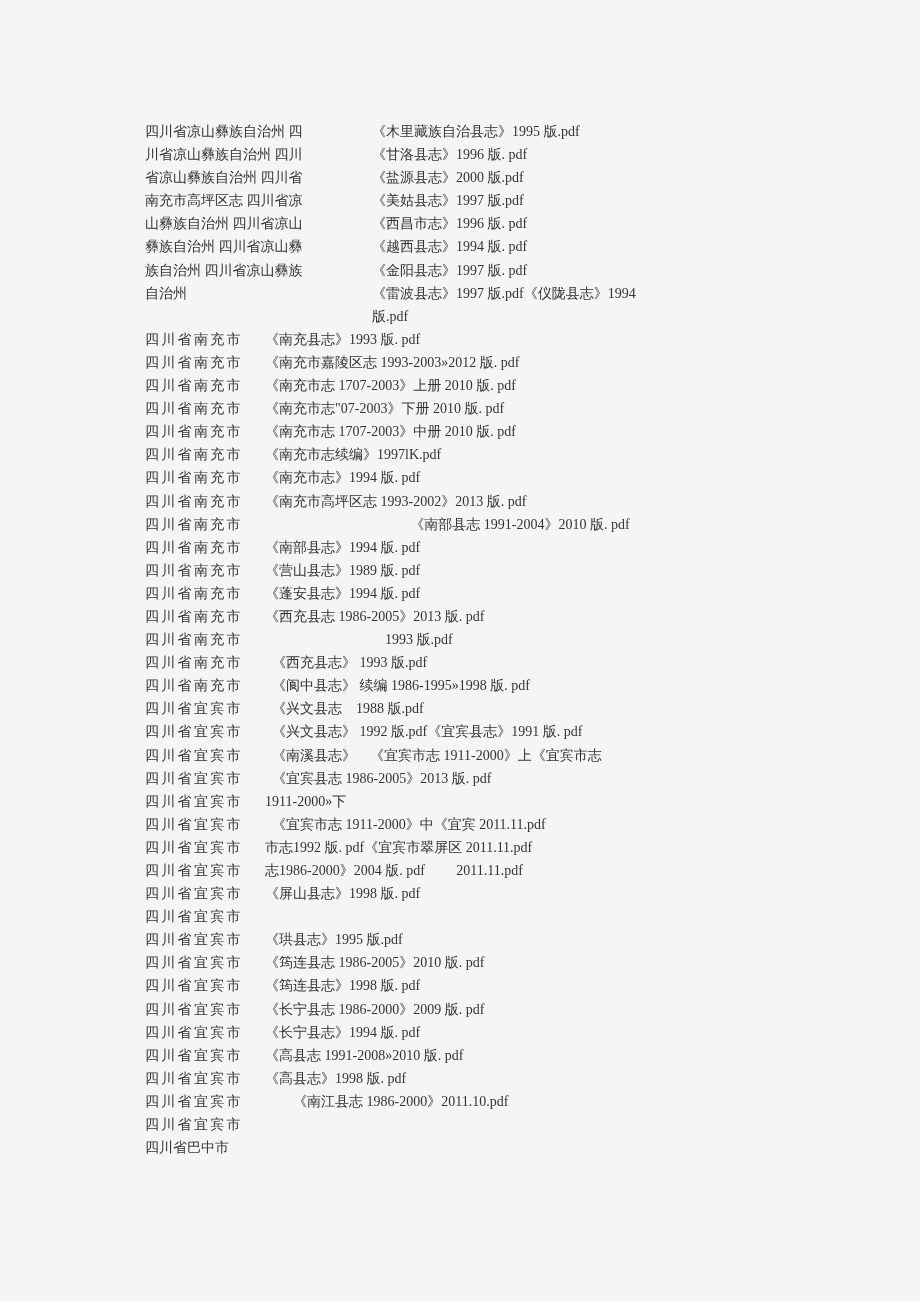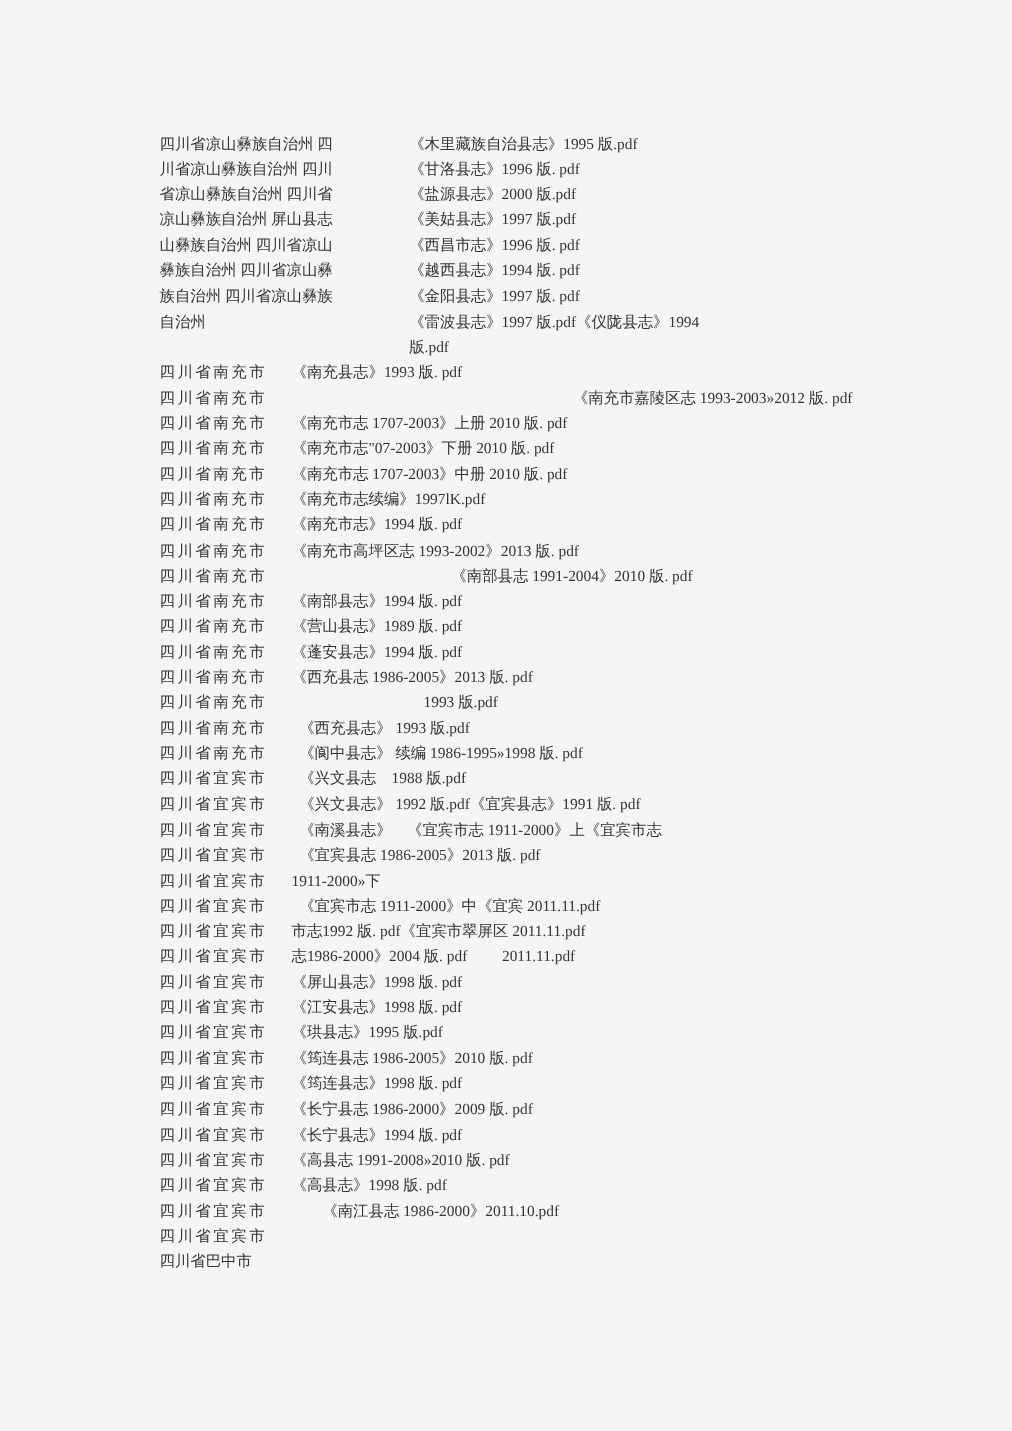--- a/index.html
+++ b/index.html
@@ -36,21 +36,21 @@
 </head>
 <body>
 
 <div class="page">
 
   <div class="row">
     <div class="col-left" style="min-width:215px;">
       <div>四川省凉山彝族自治州 四</div>
       <div>川省凉山彝族自治州 四川</div>
       <div>省凉山彝族自治州 四川省</div>
-      <div>凉山彝族自治州 屏山县志</div>
+      <div>南充市高坪区志 四川省凉</div>
       <div>山彝族自治州 四川省凉山</div>
       <div>彝族自治州 四川省凉山彝</div>
       <div>族自治州 四川省凉山彝族</div>
       <div>自治州</div>
     </div>
     <div class="col-right" style="padding-left:12px;">
       <div>《木里藏族自治县志》1995 版.pdf</div>
       <div>《甘洛县志》1996 版. pdf</div>
       <div>《盐源县志》2000 版.pdf</div>
       <div>《美姑县志》1997 版.pdf</div>
@@ -62,21 +62,21 @@
     </div>
   </div>
 
   <div id="block2">
       <div class="row">
         <div class="col-left sparse" style="min-width: 120px;">四川省南充市</div>
         <div class="col-right" style="white-space: pre;">《南充县志》1993 版. pdf</div>
       </div>
       <div class="row">
         <div class="col-left sparse" style="min-width: 120px;">四川省南充市</div>
-        <div class="col-right" style="white-space: pre; text-align: right;">《南充市嘉陵区志 1993-2003»2012 版. pdf</div>
+        <div class="col-right" style="white-space: pre;">《南充市嘉陵区志 1993-2003»2012 版. pdf</div>
       </div>
       <div class="row">
         <div class="col-left sparse" style="min-width: 120px;">四川省南充市</div>
         <div class="col-right" style="white-space: pre;">《南充市志 1707-2003》上册 2010 版. pdf</div>
       </div>
       <div class="row">
         <div class="col-left sparse" style="min-width: 120px;">四川省南充市</div>
         <div class="col-right" style="white-space: pre;">《南充市志"07-2003》下册 2010 版. pdf</div>
       </div>
       <div class="row">
@@ -161,21 +161,20 @@
       <div class="row">
         <div class="col-left sparse" style="min-width: 120px;">四川省宜宾市</div>
         <div class="col-right" style="white-space: pre;">志1986-2000》2004 版. pdf         2011.11.pdf</div>
       </div>
       <div class="row">
         <div class="col-left sparse" style="min-width: 120px;">四川省宜宾市</div>
         <div class="col-right" style="white-space: pre;">《屏山县志》1998 版. pdf</div>
       </div>
       <div class="row">
         <div class="col-left sparse" style="min-width: 120px;">四川省宜宾市</div>
-        <div class="col-right" style="white-space: pre;">《江安县志》1998 版. pdf</div>
       </div>
       <div class="row">
         <div class="col-left sparse" style="min-width: 120px;">四川省宜宾市</div>
         <div class="col-right" style="white-space: pre;">《珙县志》1995 版.pdf</div>
       </div>
       <div class="row">
         <div class="col-left sparse" style="min-width: 120px;">四川省宜宾市</div>
         <div class="col-right" style="white-space: pre;">《筠连县志 1986-2005》2010 版. pdf</div>
       </div>
       <div class="row">

